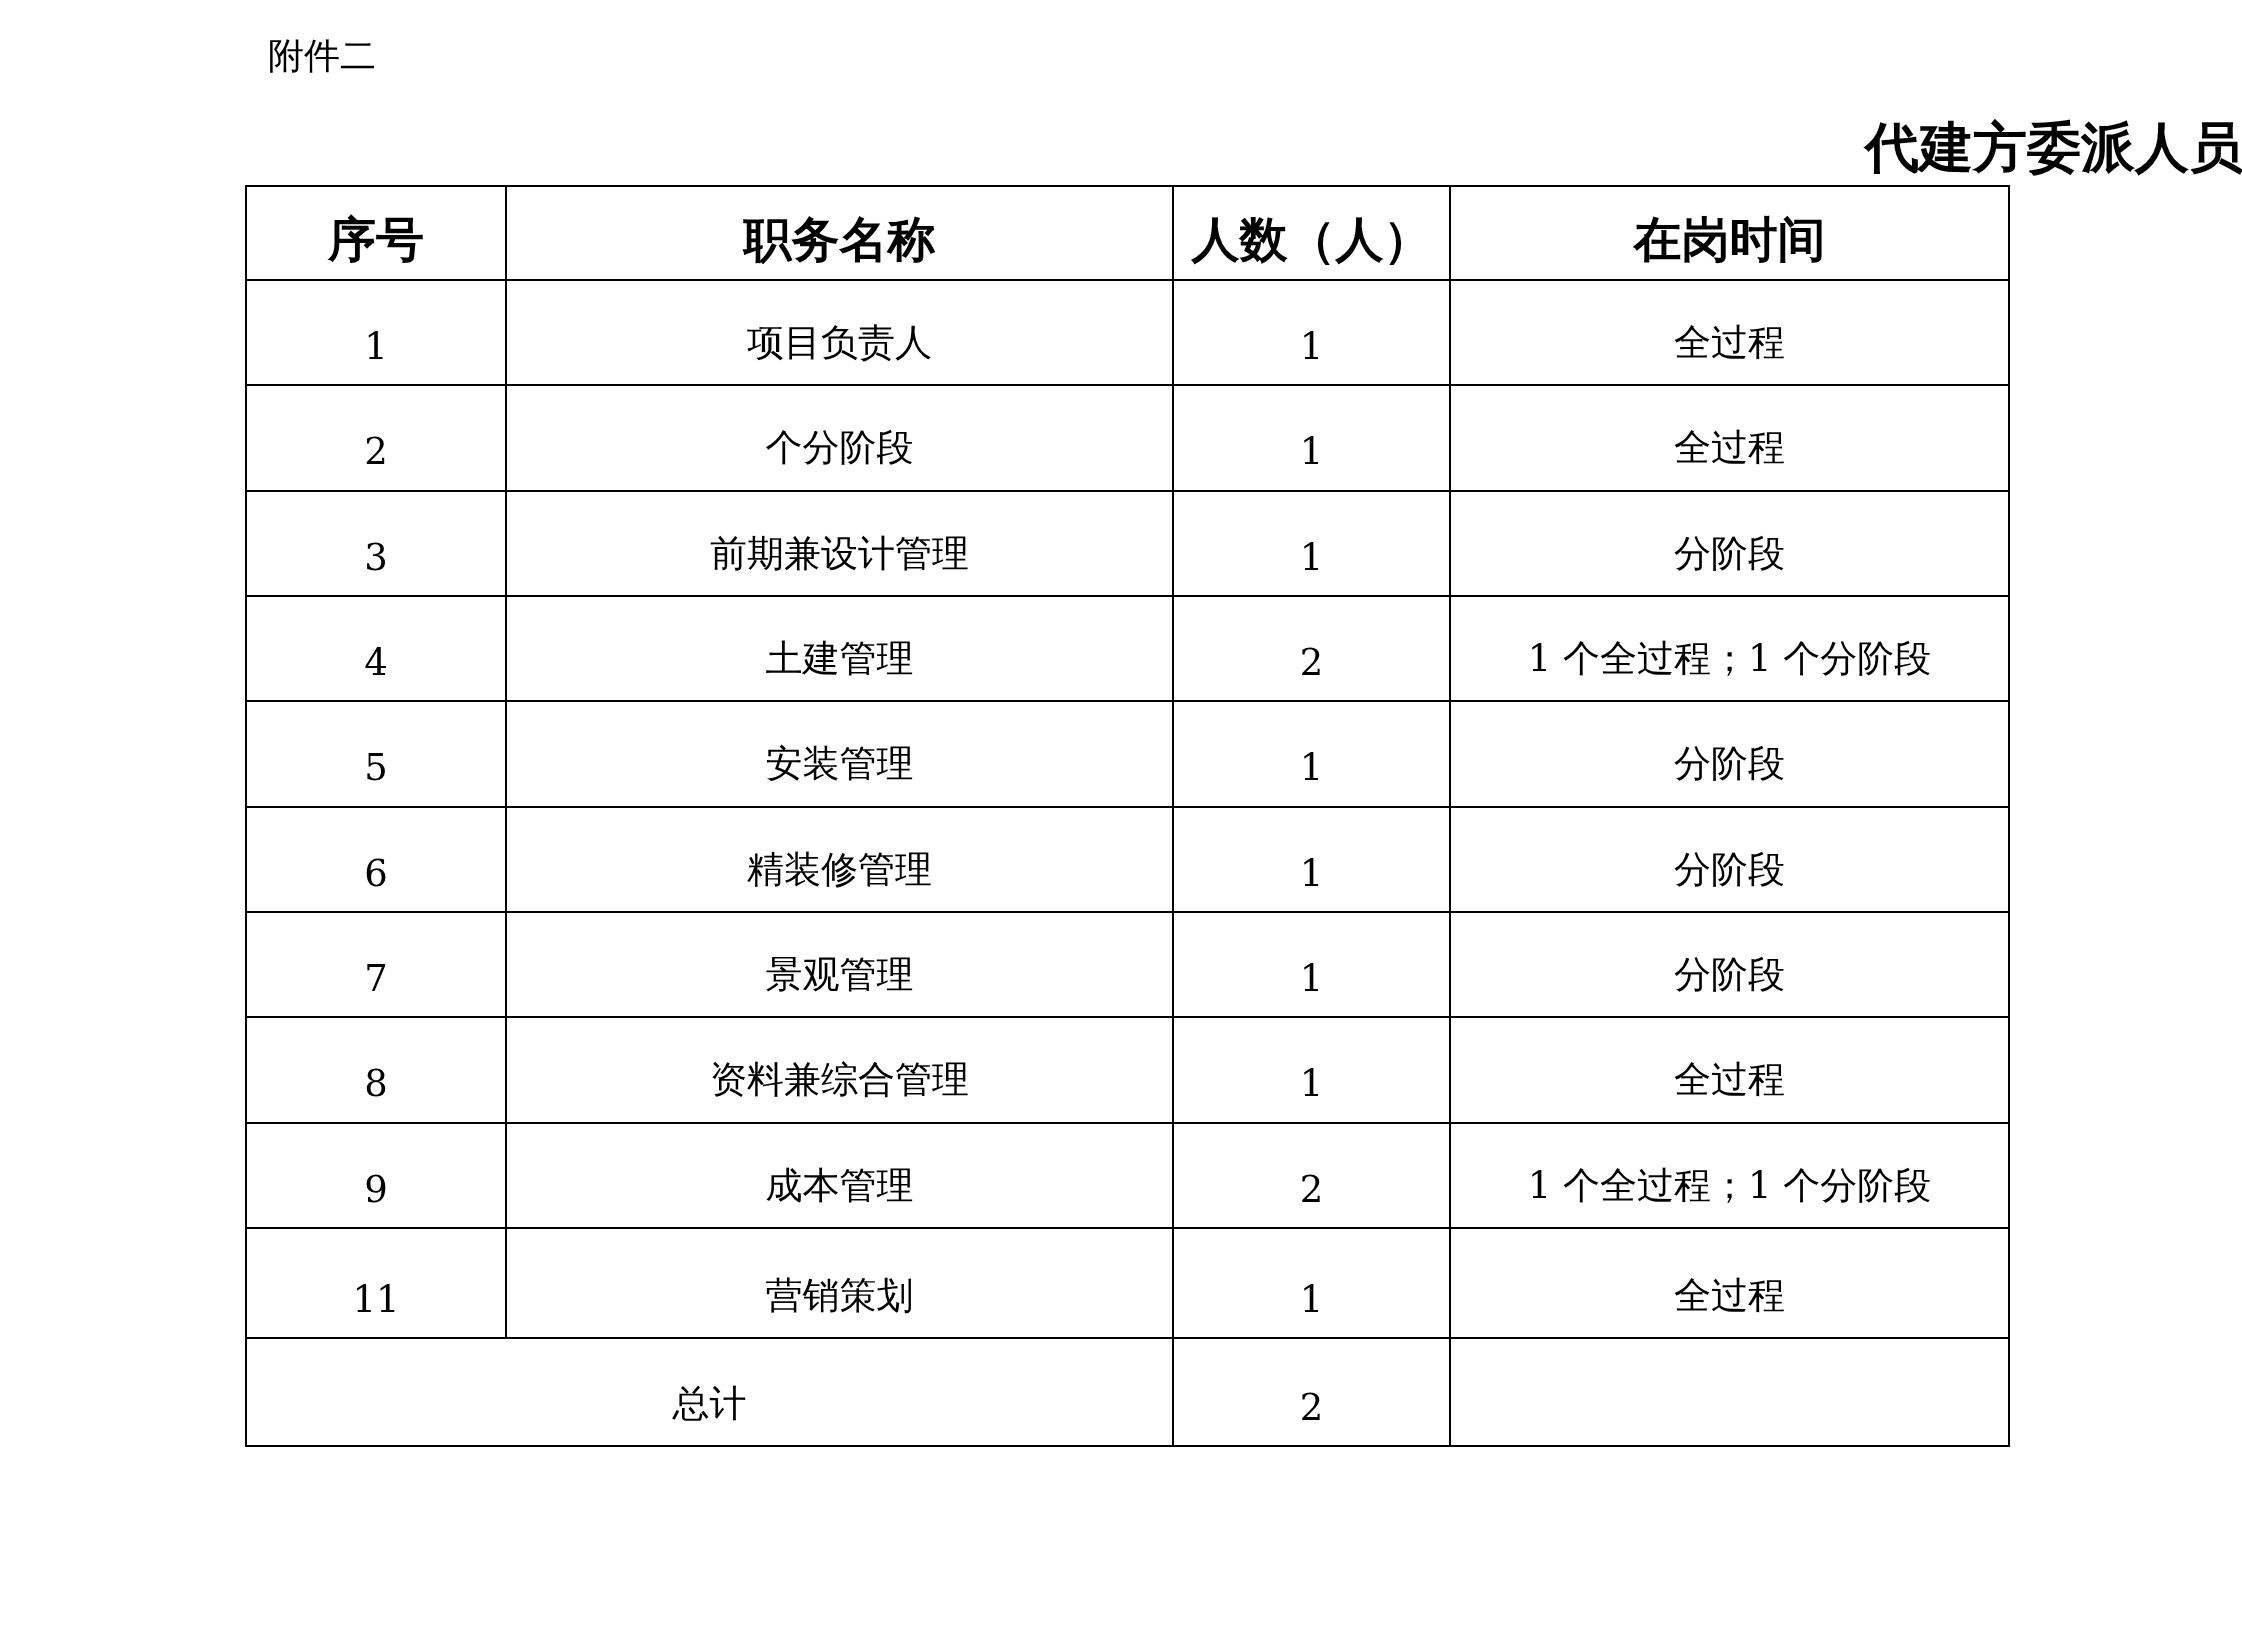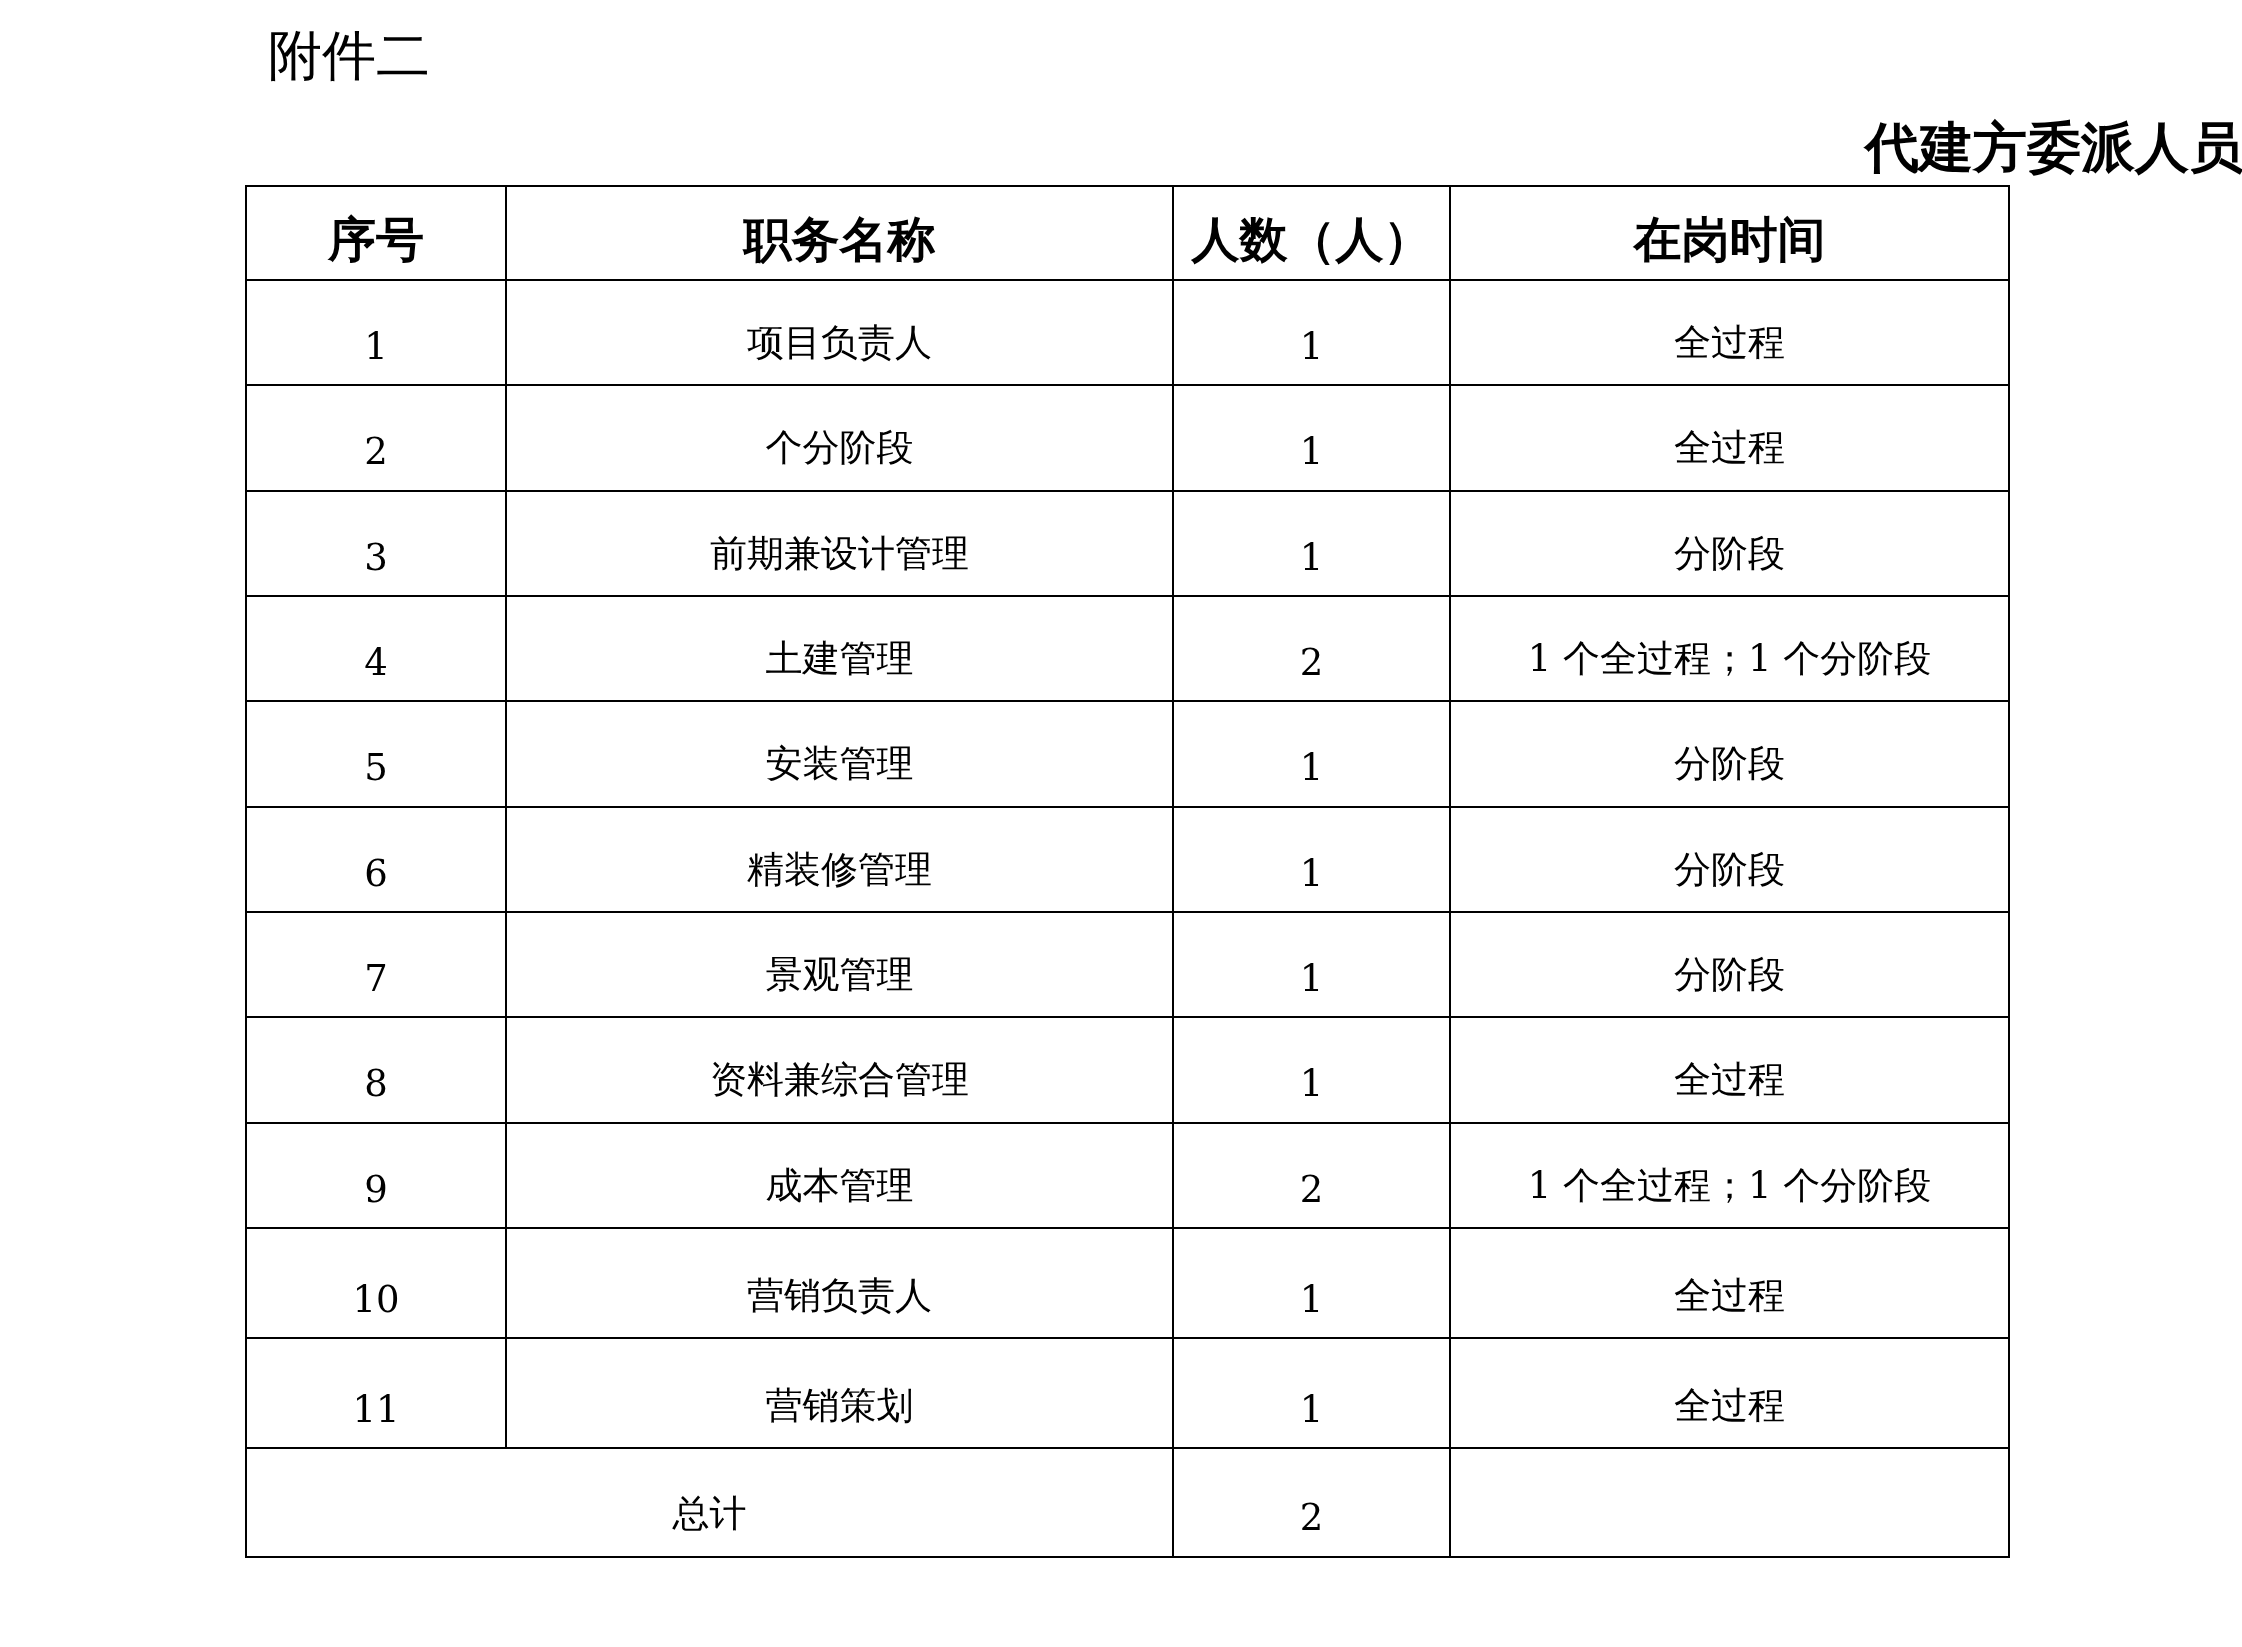--- a/index.html
+++ b/index.html
@@ -1,18 +1,18 @@
 <!DOCTYPE html>
 <html style="font-size:14.5px"><head>
 <meta charset="utf-8">
 <style>
   html, body { margin:0; padding:0; background:#ffffff; }
   body { width:2243px; height:1647px; position:relative; overflow:hidden;
          font-family:"DejaVu Serif","Liberation Serif",serif; color:#000; }
-  .attach { position:absolute; left:268px; top:23.5px; font-size:54px; line-height:63px;
+  .attach { position:absolute; left:268px; top:23.5px; font-size:36px; line-height:63px;
             font-family:"DejaVu Sans","Liberation Sans",sans-serif; letter-spacing:0; }
   .title { position:absolute; left:0; width:2243px; top:116px; text-align:right;
            font-size:54px; line-height:63px; font-weight:bold;
            font-family:"DejaVu Sans","Liberation Sans",sans-serif; }
   table { position:absolute; left:245px; top:185px; border-collapse:collapse;
           table-layout:fixed; width:1762px; }
   td, th { border:2.3px solid #000; text-align:center; padding:0; }
   th { font-weight:bold; font-size:48px; font-family:"DejaVu Sans","Liberation Sans",sans-serif;
        vertical-align:bottom; padding-bottom:7.2px; height:85px; }
   td { font-size:37px; font-family:"DejaVu Serif","Liberation Serif",serif;
@@ -91,26 +91,20 @@
       <td>1</td>
       <td>全过程</td>
     </tr>
     <tr class="r">
       <td>9</td>
       <td>成本管理</td>
       <td>2</td>
       <td>1 个全过程；1 个分阶段</td>
     </tr>
     <tr class="rt">
-      <td>10</td>
-      <td>营销负责人</td>
-      <td>1</td>
-      <td>全过程</td>
-    </tr>
-    <tr class="rt">
       <td>11</td>
       <td>营销策划</td>
       <td>1</td>
       <td>全过程</td>
     </tr>
     <tr class="tot">
       <td colspan="2">总计</td>
       <td>2</td>
       <td></td>
     </tr>

